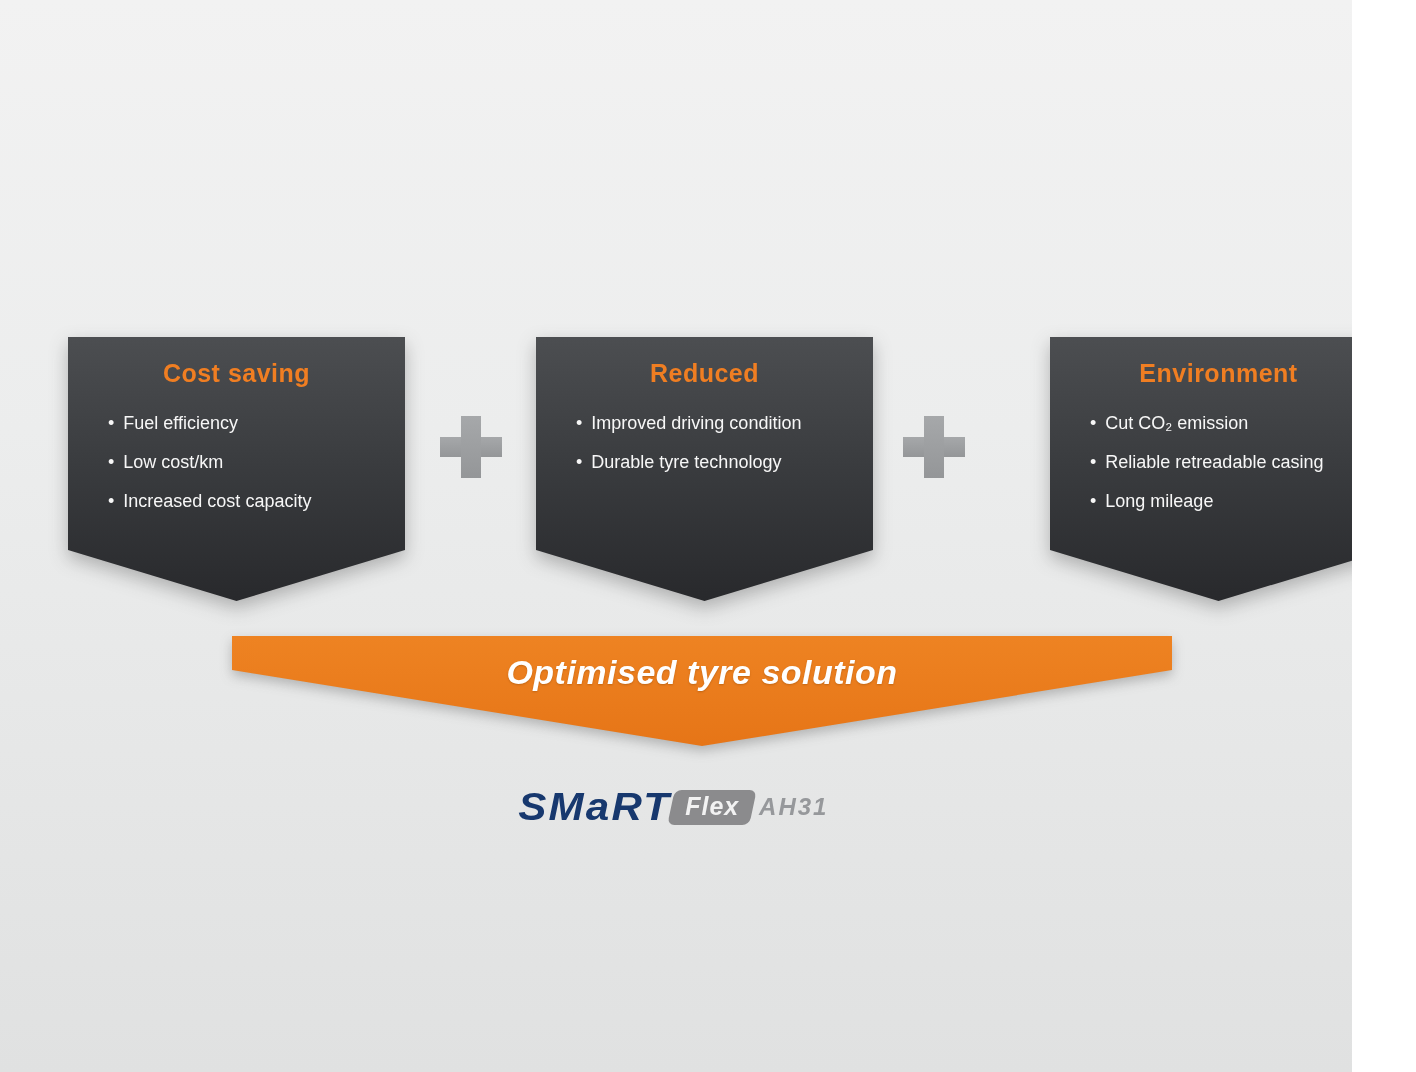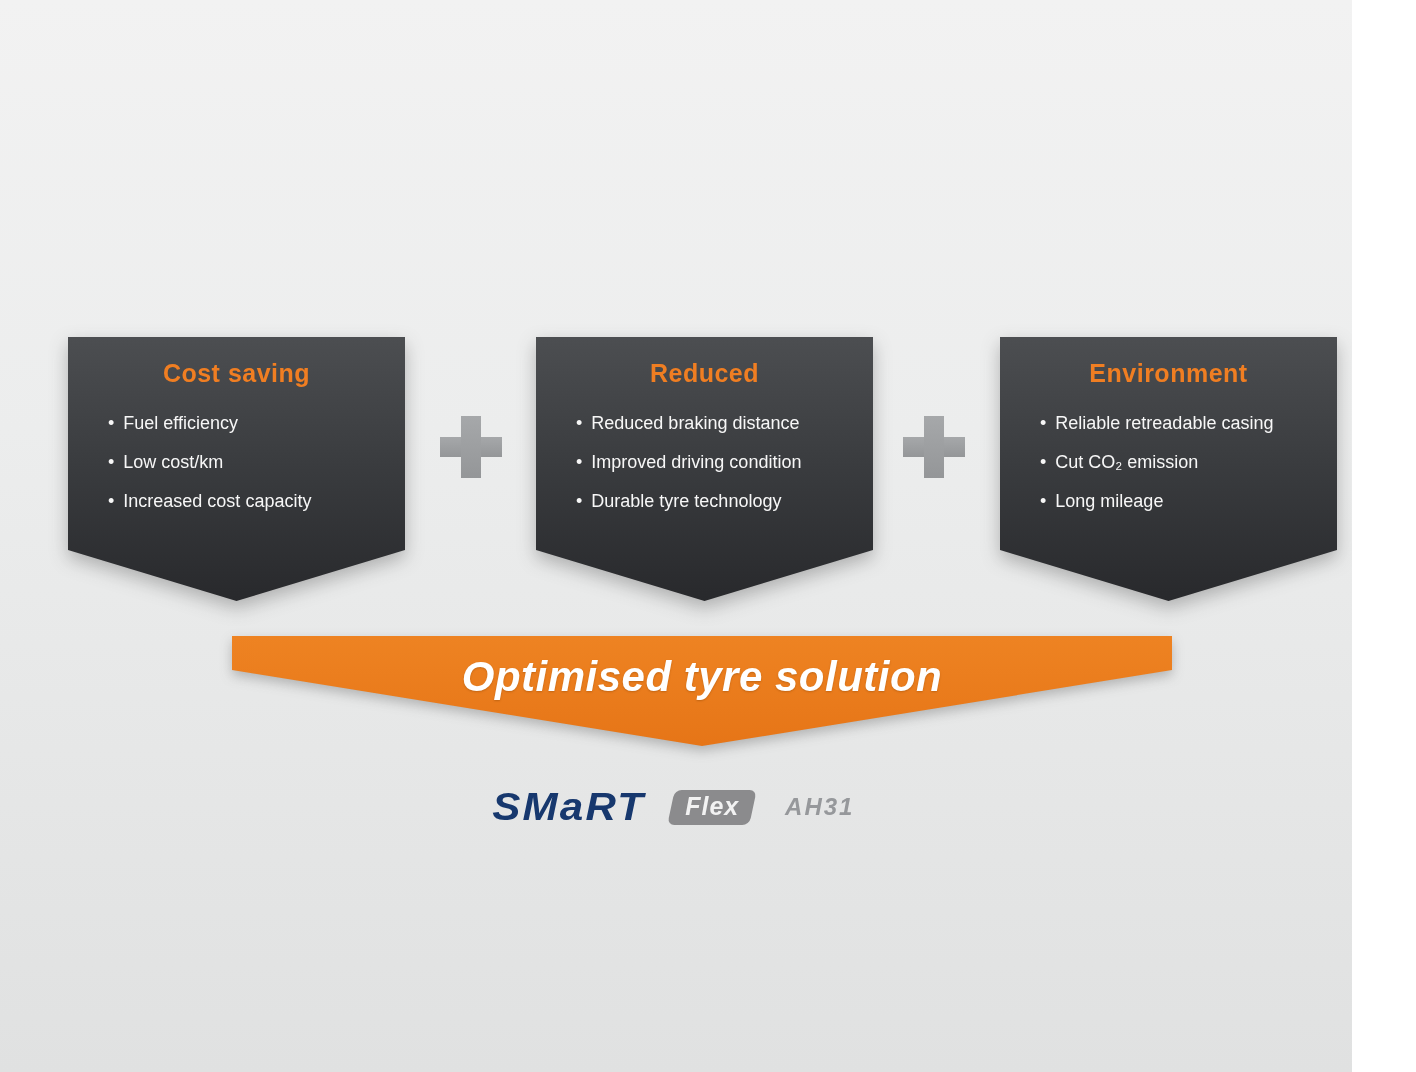--- a/index.html
+++ b/index.html
@@ -91,39 +91,39 @@
   }
   .banner-shape {
     position: absolute;
     inset: 0;
     clip-path: polygon(0 0, 100% 0, 100% 31%, 50% 100%, 0 31%);
     background: linear-gradient(180deg, #ee8322 0%, #e67517 100%);
   }
   .banner-label {
     padding-top: 17px;
     text-align: center;
-    font-size: 42px;
+    font-size: 34px;
     font-weight: bold;
     font-style: italic;
     letter-spacing: 0.5px;
     color: #ffffff;
     text-shadow: 0 1px 2px rgba(120,60,0,0.35);
   }
 
   
   .logo {
     position: absolute;
     left: 0;
     right: 0;
     top: 782px;
     height: 50px;
     display: flex;
     justify-content: center;
     align-items: center;
-    gap: 32px;
+    gap: 6px;
   }
   .logo-brand {
     font-size: 39px;
     font-weight: bold;
     font-style: italic;
     letter-spacing: 2px;
     color: #17386e;
     transform: scaleX(1.08);
   }
   .logo-badge {
@@ -165,35 +165,34 @@
       </ul>
     </div>
   </section>
 
   <div class="plus" style="left:440px"></div>
 
   <section class="panel" style="left:536px">
     <div class="panel-shape">
       <h2 class="panel-title">Reduced</h2>
       <ul class="bullet-list">
-        <li class="bullet-item"><span class="bullet-marker">•</span><span>Reduced braking distance</span></li>
         <li class="bullet-item"><span class="bullet-marker">•</span><span>Improved driving condition</span></li>
         <li class="bullet-item"><span class="bullet-marker">•</span><span>Durable tyre technology</span></li>
       </ul>
     </div>
   </section>
 
   <div class="plus" style="left:903px"></div>
 
-  <section class="panel" style="left:1000px">
+  <section class="panel" style="left:1050px">
     <div class="panel-shape">
       <h2 class="panel-title">Environment</h2>
       <ul class="bullet-list">
+        <li class="bullet-item"><span class="bullet-marker">•</span><span>Cut CO₂ emission</span></li>
         <li class="bullet-item"><span class="bullet-marker">•</span><span>Reliable retreadable casing</span></li>
-        <li class="bullet-item"><span class="bullet-marker">•</span><span>Cut CO₂ emission</span></li>
         <li class="bullet-item"><span class="bullet-marker">•</span><span>Long mileage</span></li>
       </ul>
     </div>
   </section>
 
   <div class="banner-wrap">
     <div class="banner-shape">
       <div class="banner-label">Optimised tyre solution</div>
     </div>
   </div>

